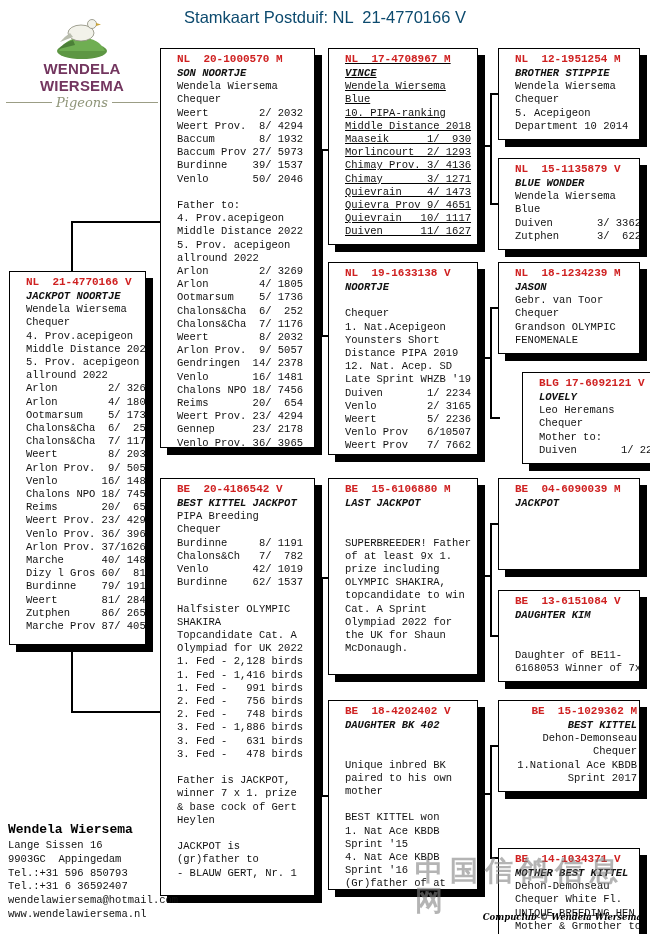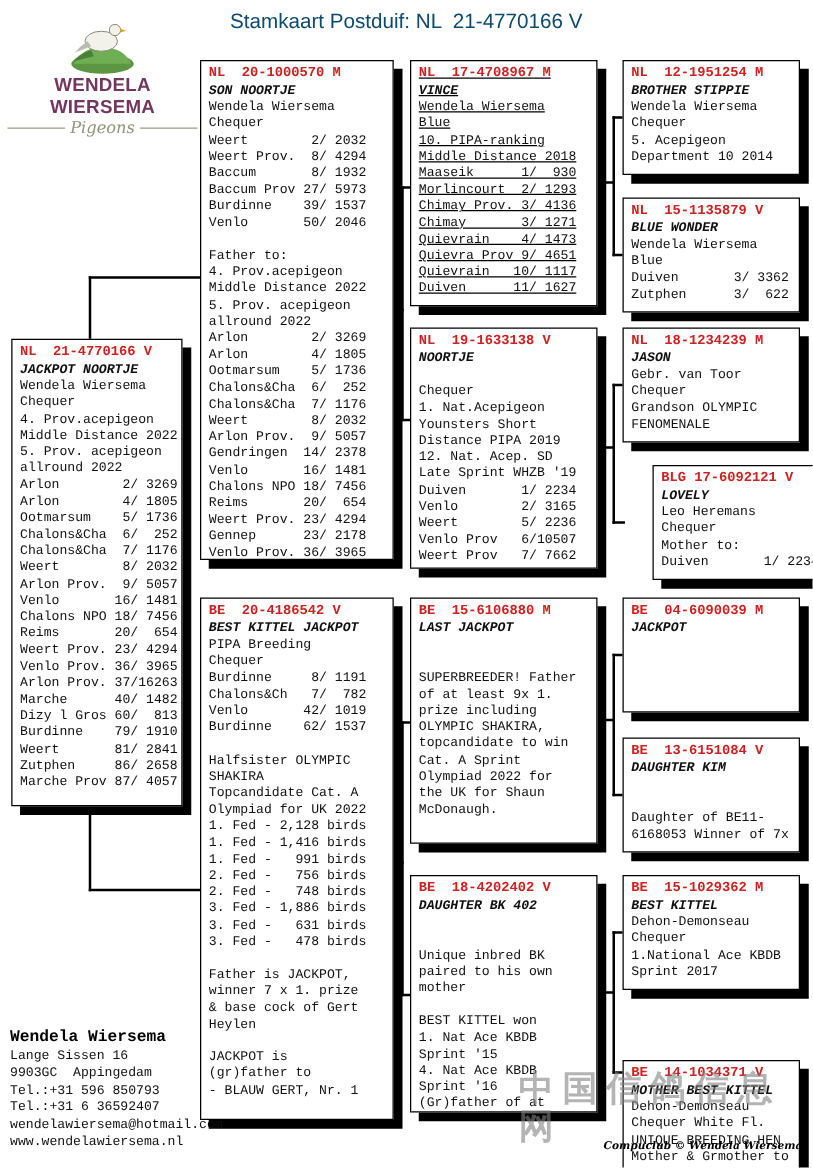--- a/index.html
+++ b/index.html
@@ -14,21 +14,21 @@
   
   .logo{position:absolute;left:6px;top:10px;width:152px;text-align:center;}
   .logo svg{display:block;margin:0 auto;}
   .logo-name{font:bold 15px/17px "Liberation Sans",sans-serif;color:#73365f;letter-spacing:0.2px;}
   .logo-tag{display:flex;align-items:center;gap:4px;margin-top:1px;}
   .logo-tag .rule{height:1px;background:#9b9d85;flex:1;}
   .logo-tag .tag{font:italic 13px "DejaVu Serif",serif;color:#8f9579;}
 
   
   .pbox{position:absolute;background:#fff;border:1.5px solid #000;box-sizing:border-box;
-        box-shadow:7px 7px 0 #000;padding:3px 2px 0 6px;overflow:hidden;z-index:2;}
+        box-shadow:7px 7px 0 #000;padding:3px 2px 0 16px;overflow:hidden;z-index:2;}
   .ring{font:bold 11px/14px "Liberation Mono","DejaVu Sans Mono",monospace;
         color:#cf2121;white-space:pre;margin-bottom:1px;}
   .bird-name{font:10.5px/13.2px "Liberation Mono","DejaVu Sans Mono",monospace;
         font-weight:bold;font-style:italic;white-space:pre;color:#111;}
   .blines{font:10.5px/13.2px "Liberation Mono","DejaVu Sans Mono",monospace;
         white-space:pre;color:#111;}
 
   .conn{position:absolute;background:#000;z-index:1;}
 
   
@@ -267,21 +267,21 @@
         <div class="bird-name">JACKPOT</div>
       </div>
       <div class="pbox" style="left: 498px; top: 590px; width: 142px; height: 92px;">
         <div class="ring">BE  13-6151084 V</div>
         <div class="bird-name">DAUGHTER KIM</div>
         <div class="blines">
 
 Daughter of BE11-
 6168053 Winner of 7x</div>
       </div>
-      <div class="pbox" style="left: 498px; top: 700px; width: 142px; height: 92px;">
+      <div class="pbox" style="left: 498px; top: 700px; width: 142px; height: 92px; text-align: right;">
         <div class="ring">BE  15-1029362 M</div>
         <div class="bird-name">BEST KITTEL</div>
         <div class="blines">Dehon-Demonseau
 Chequer
 1.National Ace KBDB
 Sprint 2017</div>
       </div>
       <div class="pbox" style="left: 498px; top: 848px; width: 142px; height: 92px;">
         <div class="ring">BE  14-1034371 V</div>
         <div class="bird-name">MOTHER BEST KITTEL</div>

